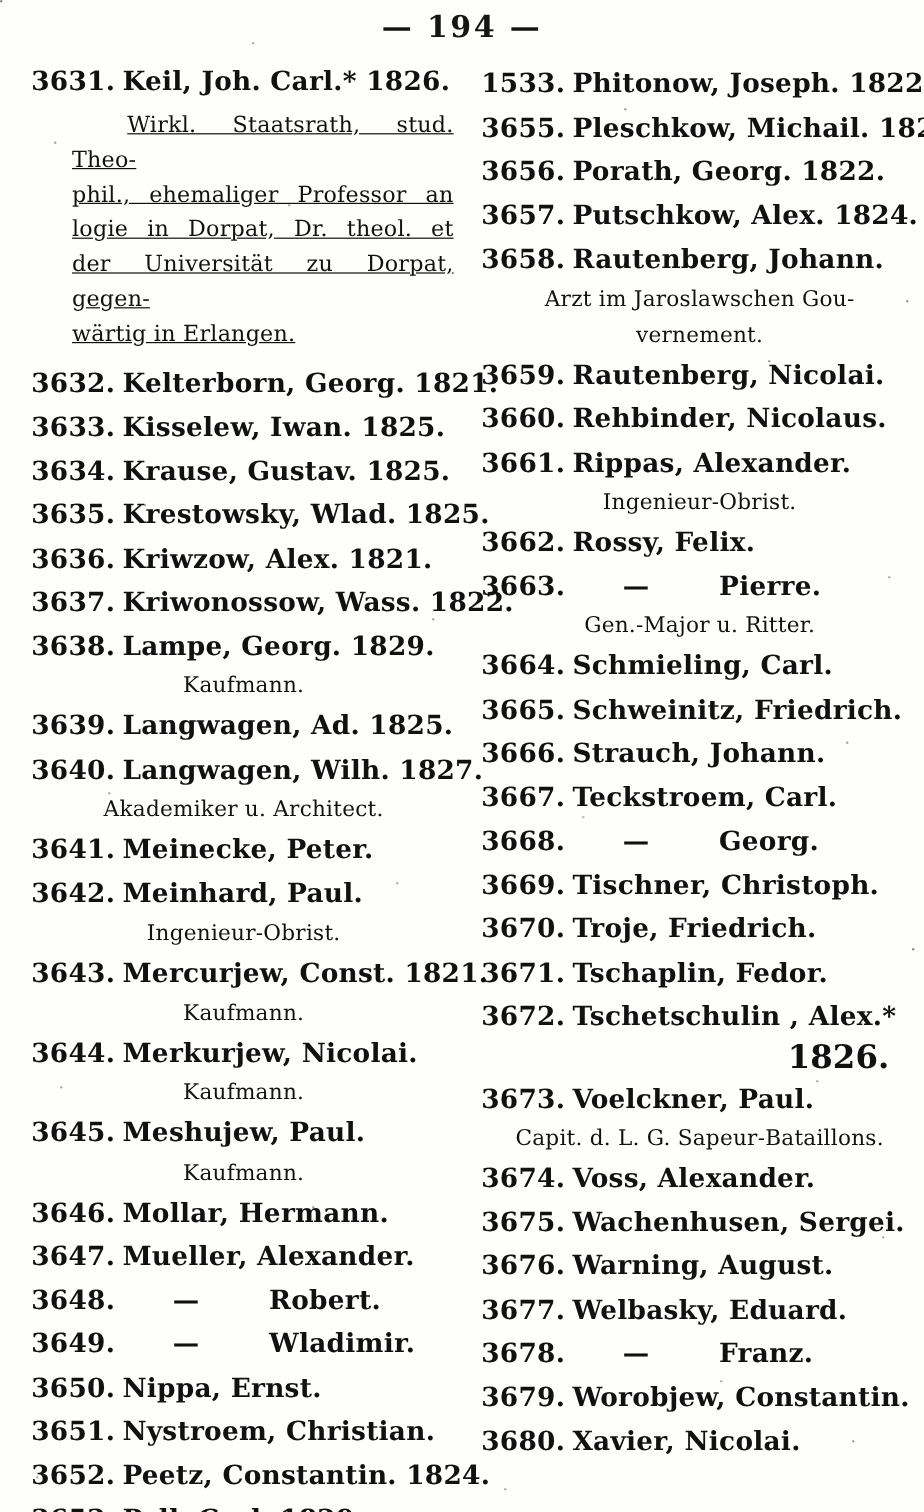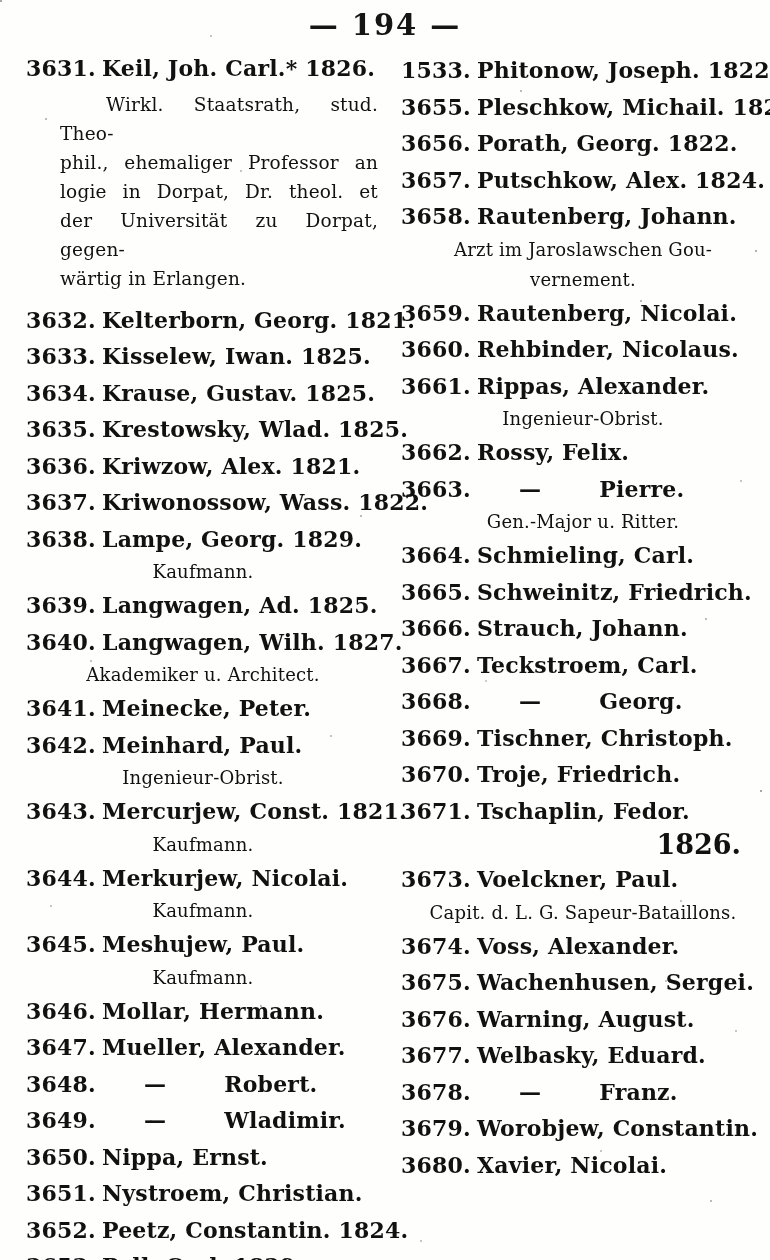--- a/index.html
+++ b/index.html
@@ -30,21 +30,21 @@
       680px 900px 0 0 rgba(0,0,0,.3), 260px 1005px 0 0 rgba(0,0,0,.35),
       735px 1030px 0 0 rgba(0,0,0,.3), 150px 1120px 0 0 rgba(0,0,0,.3),
       600px 1150px 0 0 rgba(0,0,0,.3), 710px 1200px 0 0 rgba(0,0,0,.35),
       420px 1240px 0 0 rgba(0,0,0,.3), 240px 170px 0 0 rgba(0,0,0,.3),
       560px 560px 0 0 rgba(0,0,0,.3), 30px 1230px 0 0 rgba(0,0,0,.3),
       485px 680px 0 0 rgba(0,0,0,.25), 665px 980px 0 0 rgba(0,0,0,.3);
   }
   .page-header {
     position: absolute; top: 8px; left: 0; width: 770px;
     text-align: center;
-    font-size: 29px; font-weight: bold;
+    font-size: 25px; font-weight: bold;
     letter-spacing: 2px;
     color: #151515;
   }
   .column {
     position: absolute;
     top: 50px;
   }
   .col-left  { left: 26px;  width: 354px; }
   .col-right { left: 401px; width: 364px; top: 52px; }
 
@@ -69,20 +69,21 @@
 
   .bio {
     font-size: 18.5px;
     font-weight: normal;
     line-height: 29px;
     padding-left: 34px;
     padding-right: 2px;
     margin-top: 3px;
     margin-bottom: 9px;
     letter-spacing: 0.2px;
+    text-decoration: underline;
   }
   .bio .bio-line { text-align: justify; text-align-last: justify; }
   .bio .bio-line.first { text-indent: 46px; }
   .bio .bio-line.last  { text-align-last: left; }
 
   .note-line {
     font-size: 18px;
     font-weight: normal;
     line-height: 30px;
     text-align: center;
@@ -323,20 +324,24 @@
   <div class="entry">
     <span class="num">3670.</span>
     <span class="body">Troje, Friedrich.</span>
   </div>
 
   <div class="entry">
     <span class="num">3671.</span>
     <span class="body">Tschaplin, Fedor.</span>
   </div>
 
+  <div class="entry">
+    <span class="num">3672.</span>
+    <span class="body">Tschetschulin , Alex.*</span>
+  </div>
 <div class="cont-line">1826.</div>
   <div class="entry">
     <span class="num">3673.</span>
     <span class="body">Voelckner, Paul.</span>
   </div>
 <div class="note-line">Capit. d. L. G. Sapeur-Bataillons.</div>
   <div class="entry">
     <span class="num">3674.</span>
     <span class="body">Voss, Alexander.</span>
   </div>

